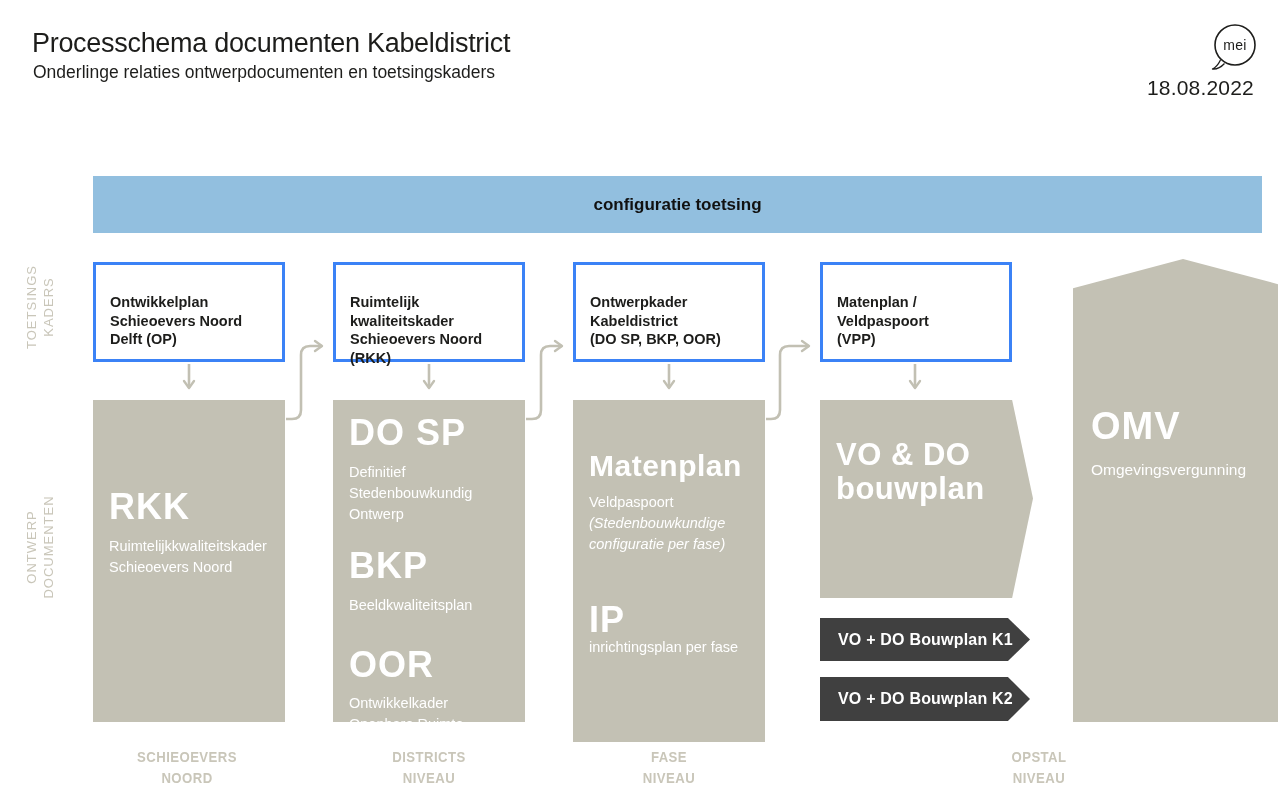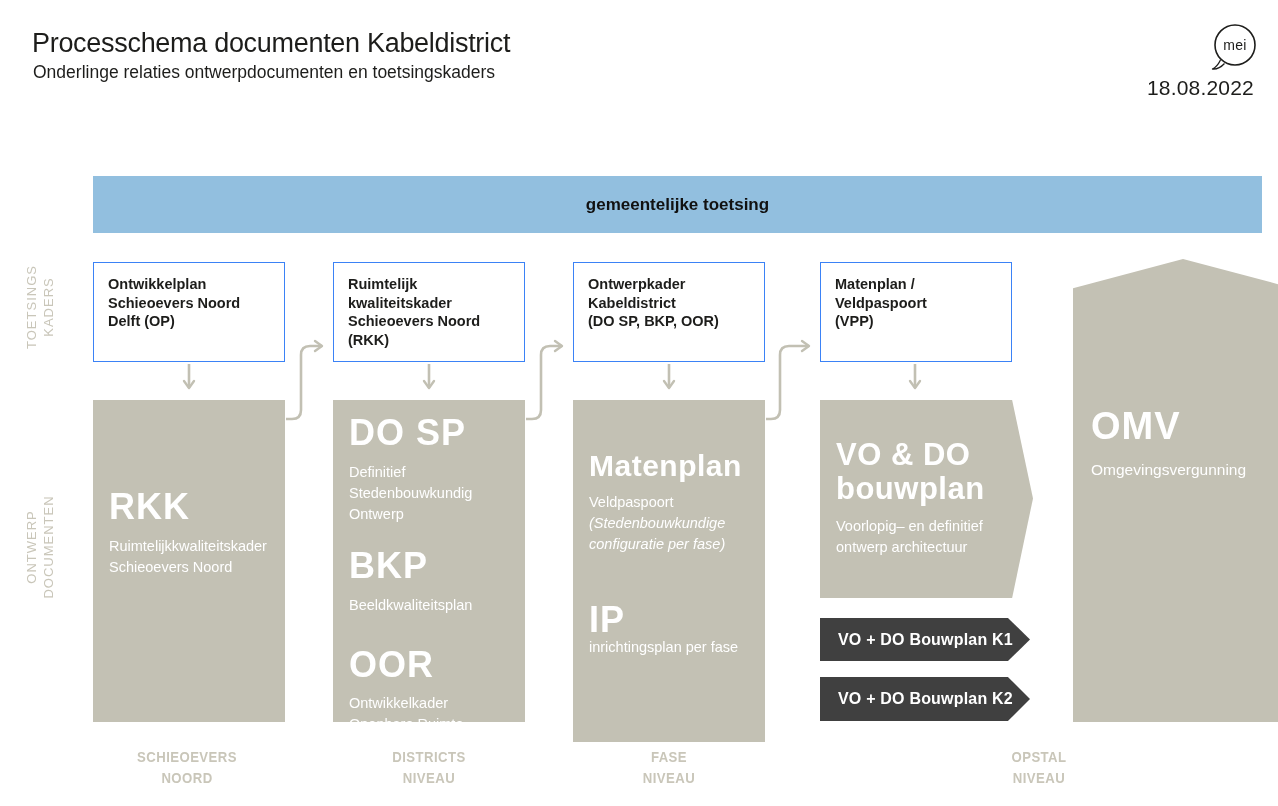--- a/index.html
+++ b/index.html
@@ -18,21 +18,21 @@
   .banner { position:absolute; left:93px; top:176px; width:1169px; height:57px; background:#92bfdf;
             display:flex; align-items:center; justify-content:center; }
   .banner span { font-size:17px; font-weight:bold; color:#111; }
 
   .side-label { position:absolute; width:160px; text-align:center; transform:rotate(-90deg);
                 white-space:pre-line; color:#c9c6b9; font-size:13px; letter-spacing:1px; line-height:17px; }
   .side-label-1 { left:-40px; top:290px; }
   .side-label-2 { left:-40px; top:530px; }
 
   .kader { position:absolute; top:262px; width:192px; height:100px; background:#fff;
-           border:1px solid #3b82f6; padding:12px 14px; white-space:pre-line;
+           border:3px solid #3b82f6; padding:28px 14px; white-space:pre-line;
            font-size:14.5px; font-weight:bold; line-height:18.5px; color:#1d1d1b; }
   .kader-1 { left:93px; }
   .kader-2 { left:333px; }
   .kader-3 { left:573px; }
   .kader-4 { left:820px; }
 
   .connectors { position:absolute; left:0; top:0; pointer-events:none; }
 
   .block { position:absolute; background:#c3c1b4; color:#fff; }
   .h1 { font-weight:bold; font-size:36px; line-height:1.05; letter-spacing:1px; }
@@ -78,21 +78,21 @@
   <div class="logo">
     <svg width="50" height="52" viewBox="0 0 50 52">
       <circle cx="25" cy="22" r="20" fill="#ffffff" stroke="#1d1d1b" stroke-width="1.6"></circle>
       <path d="M10.5 37 Q7 44 2.5 46 Q9 46.5 14.5 40.5" fill="#ffffff" stroke="#1d1d1b" stroke-width="1.3" stroke-linejoin="round"></path>
     </svg>
     <span class="logo-text">mei</span>
   </div>
   <div class="date">18.08.2022</div>
 
   <div class="banner">
-    <span>gemeentelijke toetsing</span>
+    <span>configuratie toetsing</span>
   </div>
 
   <div class="side-label side-label-1">TOETSINGS
 KADERS</div>
   <div class="side-label side-label-2">ONTWERP
 DOCUMENTEN</div>
 
   <div class="kader kader-1">Ontwikkelplan
 Schieoevers Noord
 Delft (OP)</div>
@@ -147,22 +147,20 @@
     <div class="b1">Veldpaspoort</div>
     <div class="b1 italic">(Stedenbouwkundige
 configuratie per fase)</div>
     <div class="h1 mt-ip">IP</div>
     <div class="b1 tight">inrichtingsplan per fase</div>
   </div>
 
   <div class="block block-opstal">
     <div class="h2">VO &amp; DO
 bouwplan</div>
-    <div class="b1">Voorlopig– en definitief
-ontwerp architectuur</div>
   </div>
 
   <div class="karrow karrow-1">VO + DO Bouwplan K1</div>
   <div class="karrow karrow-2">VO + DO Bouwplan K2</div>
 
   <div class="block block-omv">
     <div class="h1">OMV</div>
     <div class="b1">Omgevingsvergunning</div>
   </div>
 

